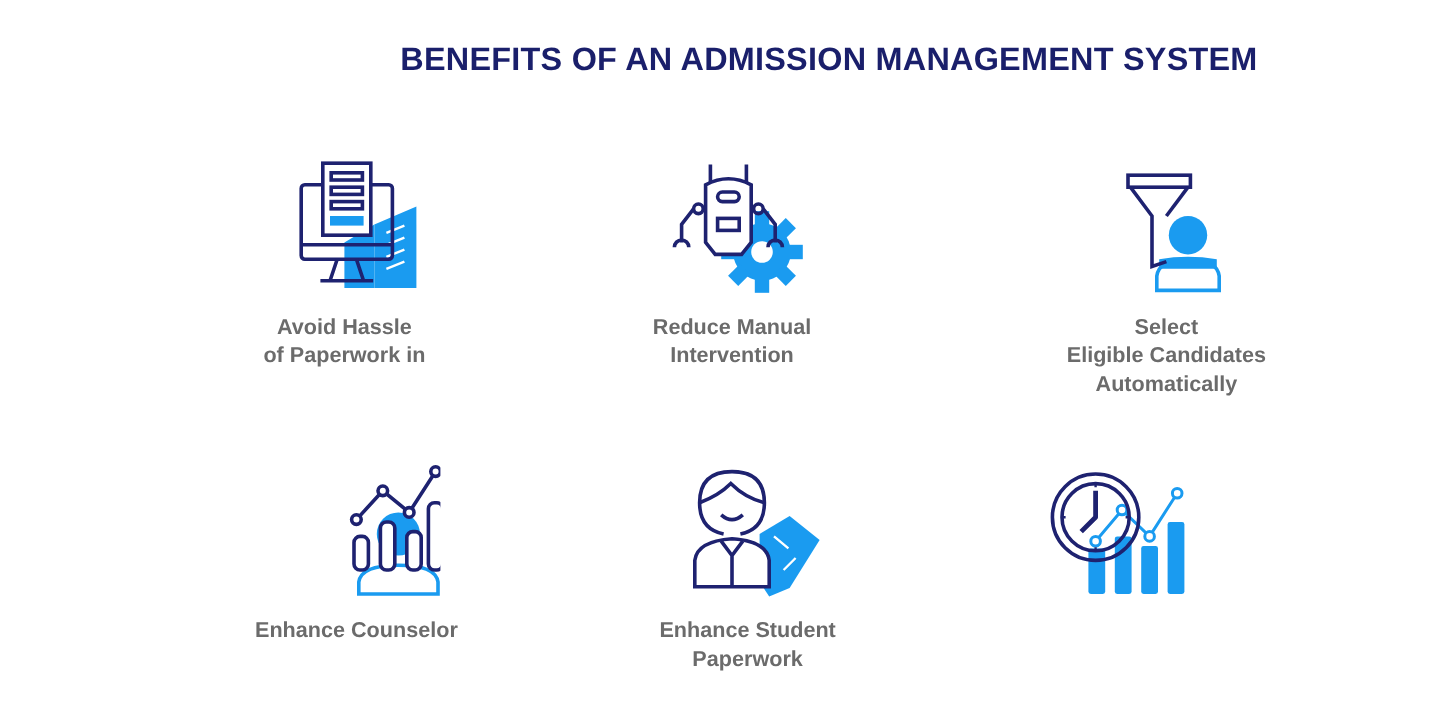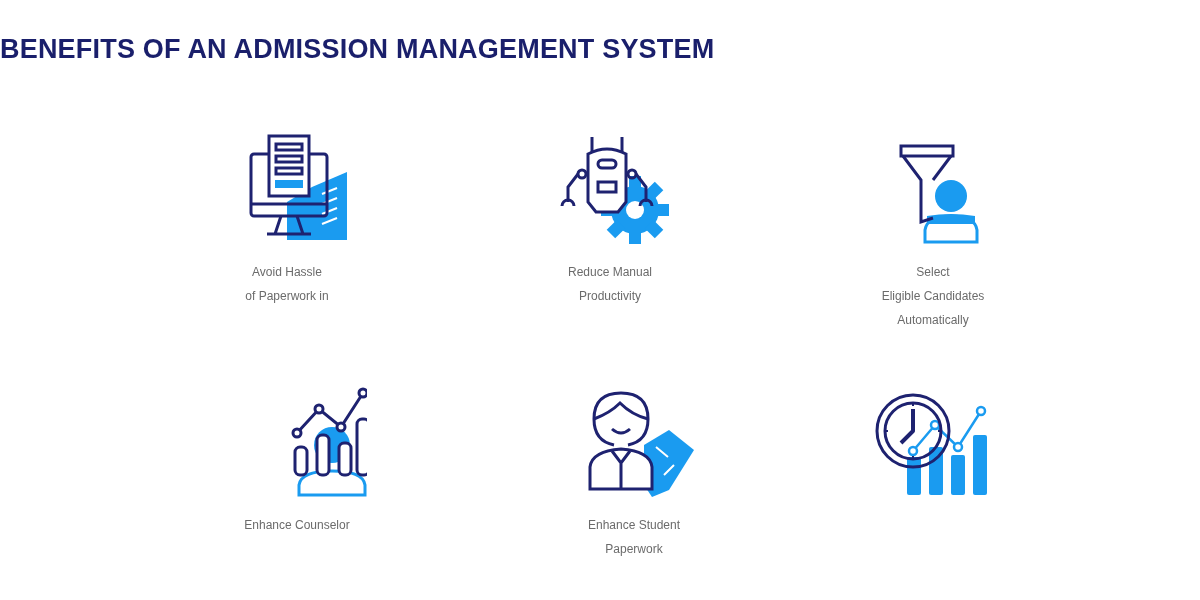--- a/index.html
+++ b/index.html
@@ -1,20 +1,20 @@
 <!DOCTYPE html>
 <html><head>
 <meta charset="utf-8">
 <style>
   html, body { margin:0; padding:0; background:#ffffff; }
   body { width:1200px; height:600px; position:relative; overflow:hidden; font-family:"Liberation Sans", sans-serif; }
-  .title { position:absolute; left:0; top:34px; width:1048px; text-align:left; color:#1a1f6b; font-weight:bold; font-size:27px; letter-spacing:0.2px; }
+  .title { position:absolute; left:0; top:34px; width:1048px; text-align:right; color:#1a1f6b; font-weight:bold; font-size:27px; letter-spacing:0.2px; }
   .card { position:absolute; width:260px; text-align:center; }
   .icon { width:140px; height:120px; margin:0 auto; display:block; }
-  .label { color:#6b6b6b; font-weight:normal; font-size:12px; line-height:24px; margin-top:8px; }
+  .label { color:#6b6b6b; font-weight:bold; font-size:18px; line-height:24px; margin-top:8px; }
   .label span { display:block; }
 </style>
 </head>
 <body>
 
 <div class="title">BENEFITS OF AN ADMISSION MANAGEMENT SYSTEM</div>
 
 <div class="card" style="left:157px; top:132px;">
   <svg class="icon" viewBox="0 0 140 120">
     <path d="M95 55 L130 40 L130 108 L95 108 Z" fill="#1a9bf0"></path>
@@ -67,25 +67,25 @@
       <circle cx="42" cy="42" r="4"></circle>
         <circle cx="92" cy="42" r="4"></circle>
       <path d="M38 42 L28 55 L28 70"></path>
         <path d="M96 42 L106 55 L106 70"></path>
       <path d="M22 74 A6 6 0 0 1 34 74"></path>
         <path d="M100 74 A6 6 0 0 1 112 74"></path>
     </g>
   </svg>
   <div class="label">
     <span>Reduce Manual</span>
-    <span>Productivity</span>
+    <span>Intervention</span>
   </div>
 </div>
 
-<div class="card" style="left:803px; top:132px;">
+<div class="card" style="left:842px; top:132px;">
   <svg class="icon" viewBox="0 0 140 120">
     <circle cx="88" cy="64" r="16" fill="#1a9bf0"></circle>
     <path d="M62 110 L62 98 Q64 84 88 84 Q112 84 114 98 L114 110 Z" fill="#fff" stroke="#1a9bf0" stroke-width="3"></path>
     <path d="M64 84 Q88 80 112 84 L112 92 L64 92 Z" fill="#1a9bf0"></path>
     <g fill="none" stroke="#1e2270" stroke-width="3">
       <rect x="38" y="14" width="52" height="10"></rect>
       <path d="M40 24 L58 48 L58 90 L70 86"></path>
       <path d="M88 24 L70 48"></path>
     </g>
   </svg>
@@ -112,21 +112,21 @@
         <circle cx="96" cy="24" r="4"></circle>
         <circle cx="118" cy="42" r="4"></circle>
         <circle cx="140" cy="8" r="4"></circle>
     </g>
   </svg>
   <div class="label">
     <span>Enhance Counselor</span>
   </div>
 </div>
 
-<div class="card" style="left:504px; top:385px;">
+<div class="card" style="left:493px; top:385px;">
   <svg class="icon" viewBox="0 0 140 120">
     <path d="M80 60 L105 45 L130 65 L105 105 L88 112 L80 100 Z" fill="#1a9bf0"></path>
     <path d="M92 62 L104 72 M100 90 L110 80" stroke="#fff" stroke-width="2" fill="none"></path>
     <g fill="none" stroke="#1e2270" stroke-width="3">
       <path d="M50 60 Q30 56 30 34 Q30 8 57 8 Q84 8 84 34 Q84 56 64 60"></path>
       <path d="M30 34 Q46 28 56 18 Q68 30 84 34"></path>
       <path d="M48 44 Q57 52 66 44"></path>
       <path d="M26 104 L26 82 Q28 66 57 64 Q86 66 88 82 L88 104 Z" fill="#fff"></path>
       <path d="M48 66 L57 78 L66 66 M57 78 L57 104"></path>
     </g>

